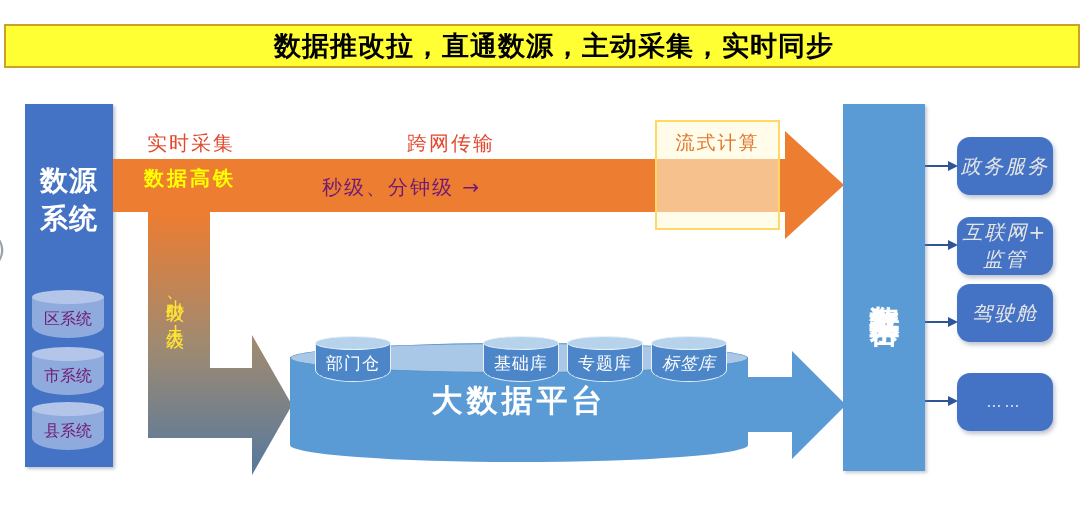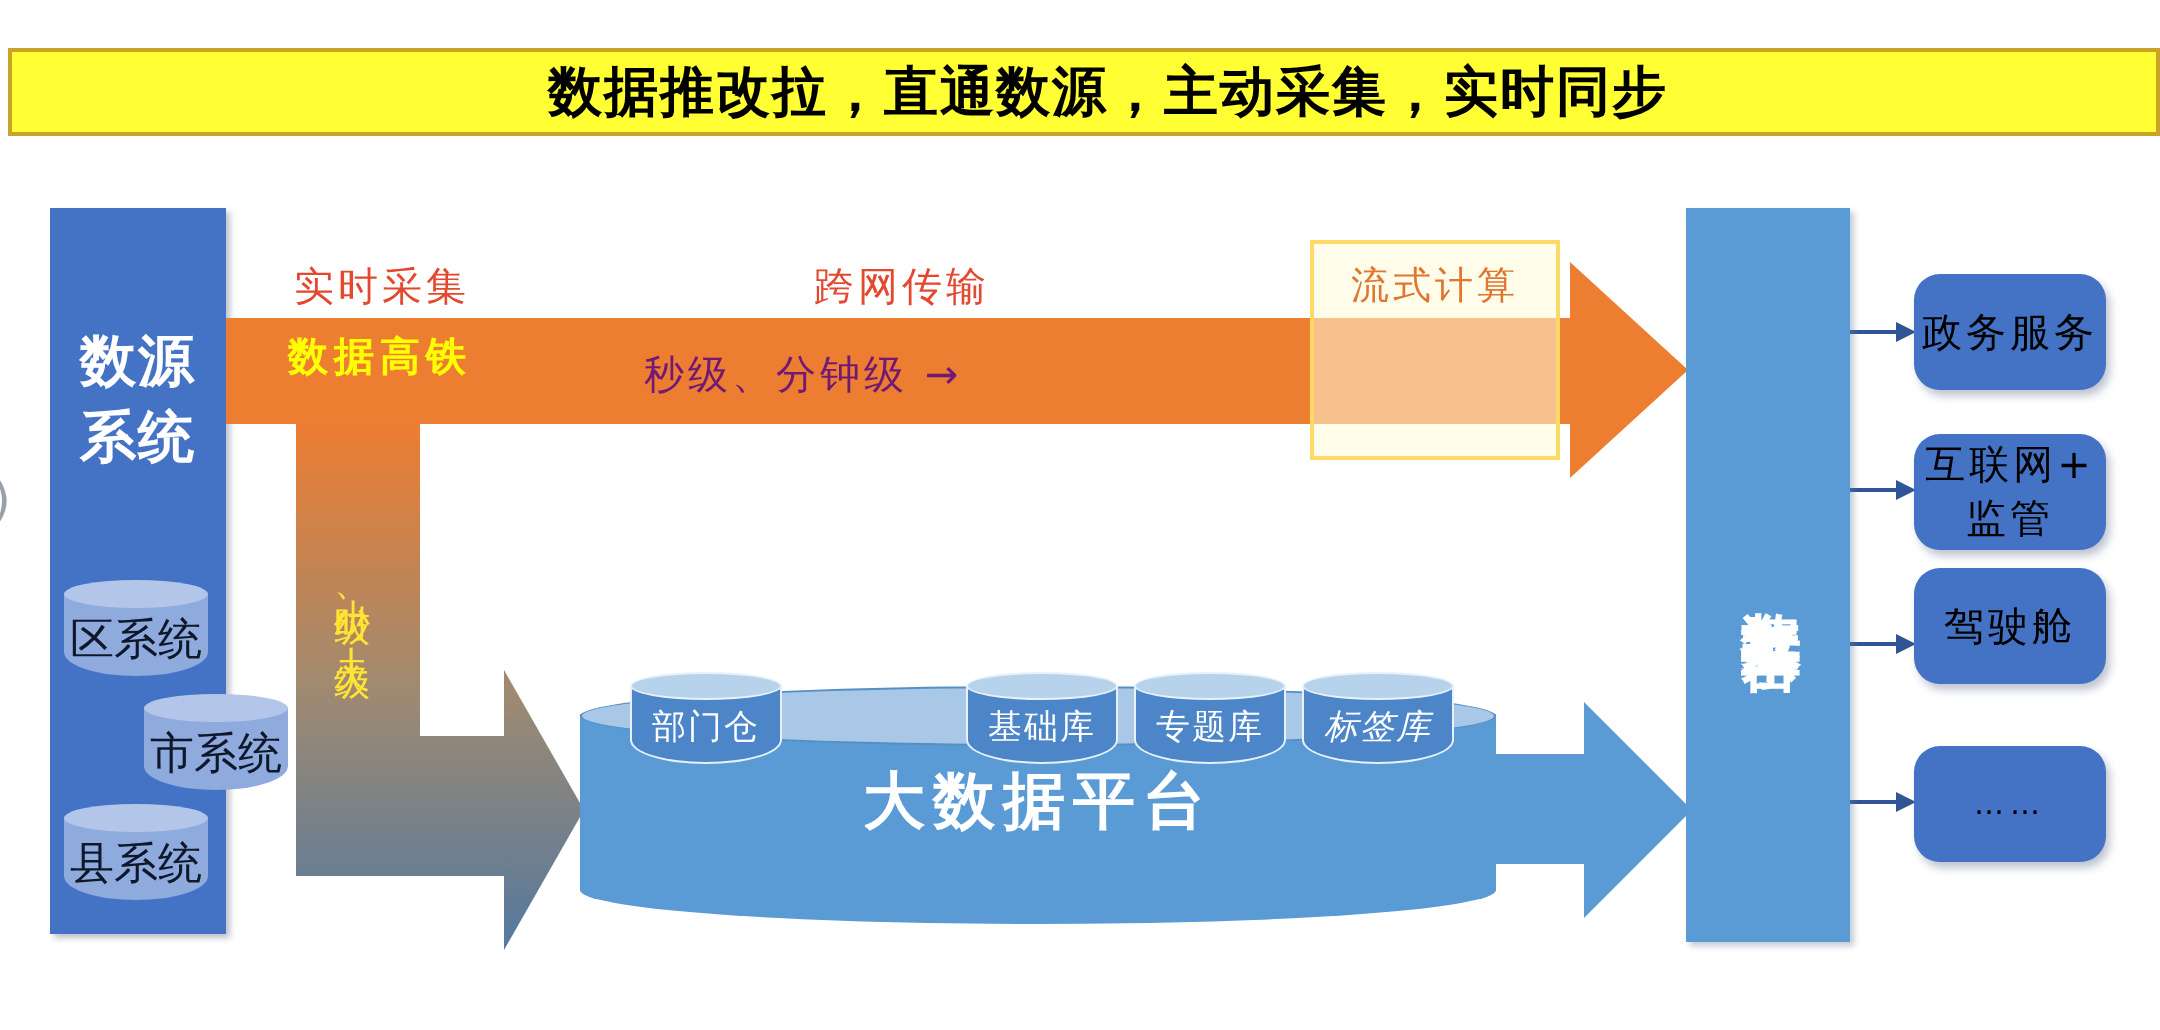--- a/index.html
+++ b/index.html
@@ -26,21 +26,21 @@
   }
   .cyl{position:absolute;}
   .cyl .cyl-top{position:absolute;left:0;right:0;top:0;height:14px;border-radius:50%;z-index:2;}
   .cyl .cyl-body{
     position:absolute;left:0;right:0;top:7px;bottom:0;
     border-radius:0 0 50% 50% / 0 0 12px 12px;
     display:flex;align-items:center;justify-content:center;
   }
   .src-cyl{left:7px;width:72px;height:48px;}
   .src-cyl .cyl-top{background:#B3C6EA;}
-  .src-cyl .cyl-body{background:#8FAADC;color:#0f172a;font-size:22px;padding-top:4px;}
+  .src-cyl .cyl-body{background:#8FAADC;color:#701a75;font-size:16px;padding-top:4px;}
   
   .band{position:absolute;left:113px;top:159px;width:672px;height:53px;background:#ED7D31;z-index:2;}
   .band-head{
     position:absolute;left:785px;top:131px;width:0;height:0;z-index:2;
     border-top:54px solid transparent;border-bottom:54px solid transparent;border-left:59px solid #ED7D31;
   }
   .lbl-red{position:absolute;font-size:20px;color:#E2492F;letter-spacing:2px;z-index:3;}
   .train{position:absolute;left:144px;top:165px;font-size:20px;font-weight:bold;color:#FFFF00;letter-spacing:3px;z-index:3;}
   .latency{position:absolute;left:322px;top:174px;font-size:20px;color:#701a75;letter-spacing:2px;z-index:3;}
   .streambox{
@@ -94,21 +94,21 @@
   
   .conn{position:absolute;left:925px;width:24px;height:2px;background:#2F5597;z-index:1;}
   .conn-head{
     position:absolute;left:948px;width:0;height:0;z-index:1;
     border-left:10px solid #2F5597;border-top:5px solid transparent;border-bottom:5px solid transparent;
   }
   .consumer{
     position:absolute;left:957px;width:96px;height:58px;background:#4472C4;border-radius:13px;
     box-shadow:2px 3px 4px rgba(110,125,150,.45);z-index:2;
     display:flex;flex-direction:column;align-items:center;justify-content:center;
-    color:#000000;font-size:20px;line-height:27px;letter-spacing:2px;
+    color:#e5e5e5;font-size:20px;line-height:27px;letter-spacing:2px;font-style:italic;
   }
   .consumer.dots{font-size:15px;letter-spacing:3px;}
   .line:empty{display:none;}
 </style>
 </head>
 <body>
 
 <div id="stage">
 
   <div class="banner">
@@ -118,21 +118,21 @@
   <span class="stray">)</span>
 
   <div class="srcbox">
     <div class="title">数源系统</div>
     <div class="cyl src-cyl" style="top:186px;">
       <div class="cyl-top"></div>
       <div class="cyl-body">
           <span>区系统</span>
         </div>
     </div>
-    <div class="cyl src-cyl" style="top:243px;margin-left:40px;">
+    <div class="cyl src-cyl" style="top:243px;">
       <div class="cyl-top"></div>
       <div class="cyl-body">
           <span>市系统</span>
         </div>
     </div>
     <div class="cyl src-cyl" style="top:298px;">
       <div class="cyl-top"></div>
       <div class="cyl-body">
           <span>县系统</span>
         </div>

